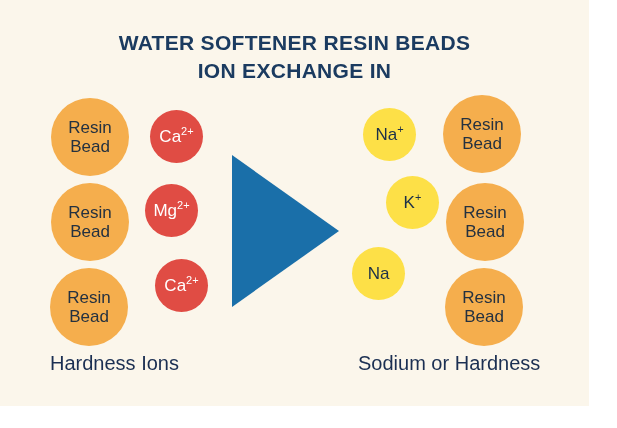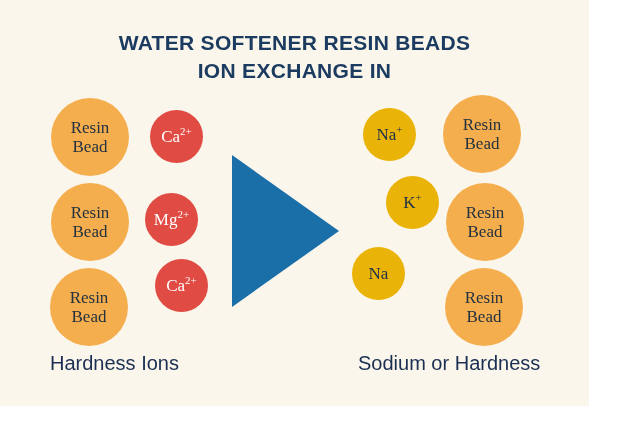--- a/index.html
+++ b/index.html
@@ -21,50 +21,49 @@
     color: #1b3b60;
     font-size: 21px; font-weight: 700; line-height: 28px;
     letter-spacing: 0.3px;
   }
   .circle {
     position: absolute;
     border-radius: 50%;
     display: flex; flex-direction: column;
     align-items: center; justify-content: center;
     text-align: center;
-    font-family: Liberation Serif, serif;
   }
   .bead {
     width: 78px; height: 78px;
     background: #f5ae4d;
     color: #243140;
     font-size: 17px; line-height: 19px; font-weight: 400;
   }
   .ion {
     width: 53px; height: 53px;
     font-size: 17px; font-weight: 400;
     flex-direction: row;
   }
   .ion-red { background: #e04c44; color: #ffffff; }
-  .ion-blue { background: #eab308; color: #1c3049; }
+  .ion-blue { background: #fde047; color: #1c3049; }
   .sup { font-size: 11px; position: relative; top: -6px; }
   .group-label {
     position: absolute;
     color: #1b2f52;
     font-size: 20px; font-weight: 500;
     white-space: nowrap;
   }
   .arrow-wrap { position: absolute; left: 232px; top: 155px; }
 
   
   .lb1 { left: 51px;  top: 98px;  }
   .lb2 { left: 51px;  top: 183px; }
   .lb3 { left: 50px;  top: 268px; }
   .ri1 { left: 150px; top: 110px; }
-  .ri2 { left: 145px; top: 193px; }
+  .ri2 { left: 145px; top: 184px; }
   .ri3 { left: 155px; top: 259px; }
   .bi1 { left: 363px; top: 108px; }
   .bi2 { left: 386px; top: 176px; }
   .bi3 { left: 352px; top: 247px; }
   .rb1 { left: 443px; top: 95px;  }
   .rb2 { left: 446px; top: 183px; }
   .rb3 { left: 445px; top: 268px; }
   .hardness-label { left: 50px;  top: 352px; text-align: right; }
   .sodium-label   { left: 358px; top: 352px; }
 </style>

